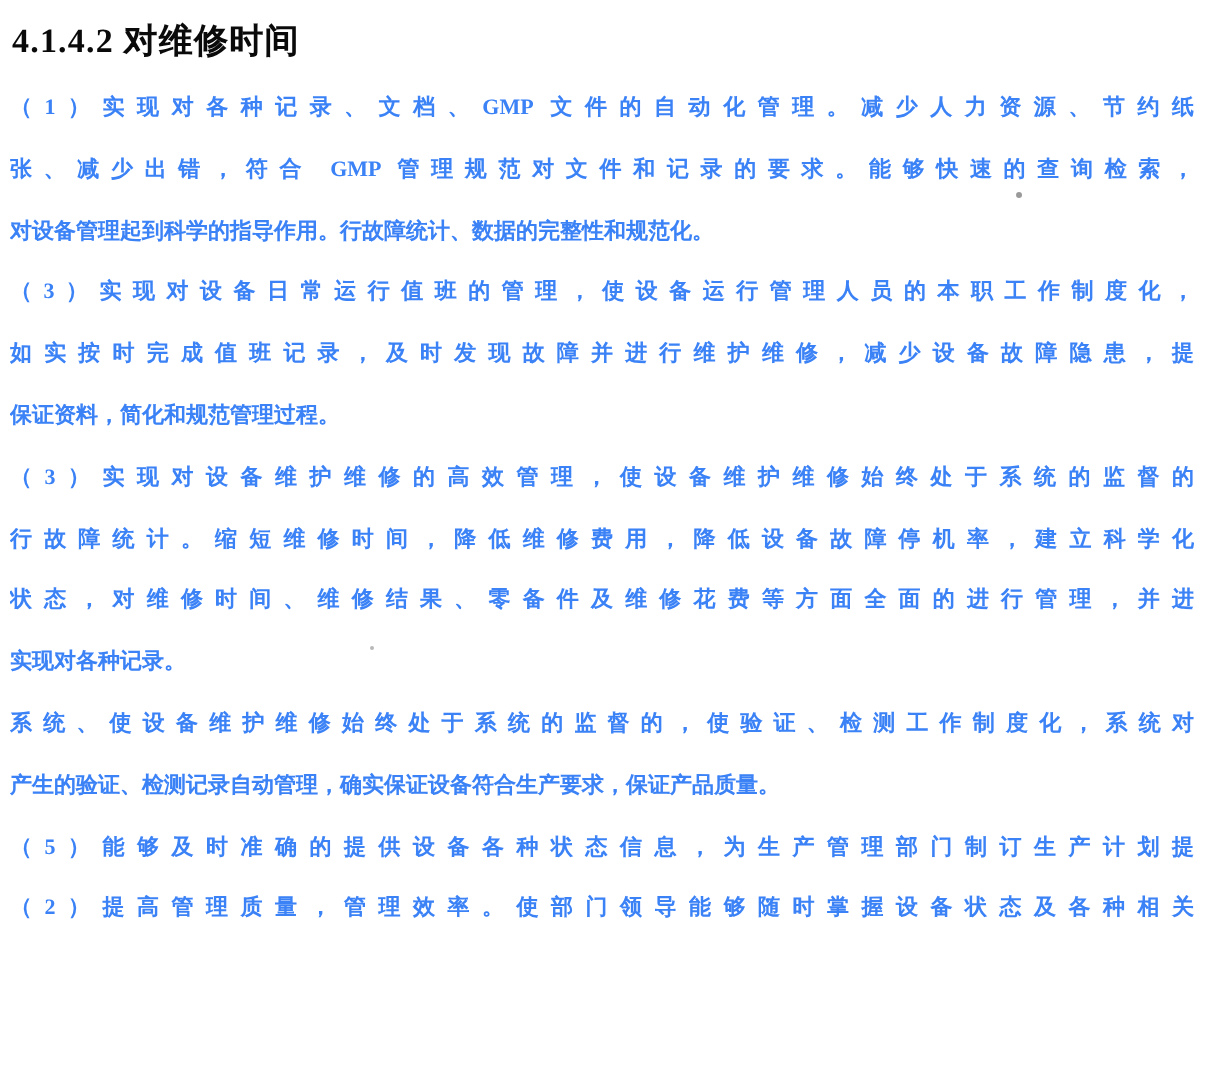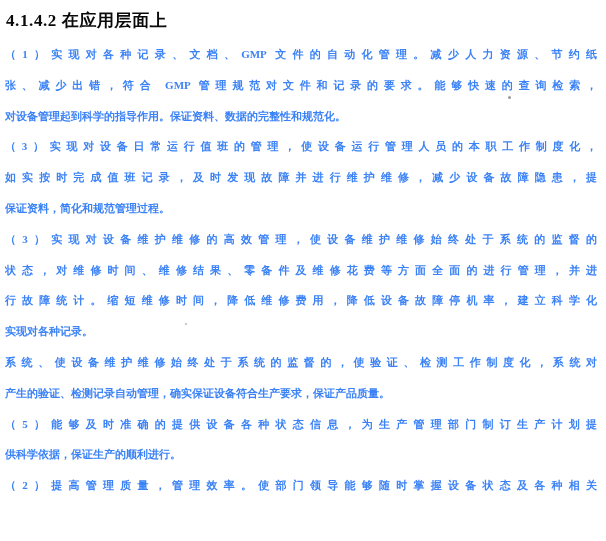--- a/index.html
+++ b/index.html
@@ -44,35 +44,34 @@
     background: #9a9a9a;
     border-radius: 50%;
   }
   .speck-1 { left: 508px; top: 96px;  width: 3px; height: 3px; }
   .speck-2 { left: 185px; top: 323px; width: 2px; height: 2px; opacity: .7; }
 </style>
 </head>
 <body>
 
 <div class="page">
-  <div class="heading">4.1.4.2 在应用层面上</div>
+  <div class="heading">4.1.4.2 对维修时间</div>
 
   <div class="body-text">
       <div class="pline">（1）实现对各种记录、文档、GMP 文件的自动化管理。减少人力资源、节约纸</div>
       <div class="pline">张、减少出错，符合 GMP 管理规范对文件和记录的要求。能够快速的查询检索，</div>
-      <div class="pline last">对设备管理起到科学的指导作用。保证资料、数据的完整性和规范化。</div>
+      <div class="pline last">对设备管理起到科学的指导作用。行故障统计、数据的完整性和规范化。</div>
       <div class="pline">（3）实现对设备日常运行值班的管理，使设备运行管理人员的本职工作制度化，</div>
       <div class="pline">如实按时完成值班记录，及时发现故障并进行维护维修，减少设备故障隐患，提</div>
       <div class="pline last">保证资料，简化和规范管理过程。</div>
       <div class="pline">（3）实现对设备维护维修的高效管理，使设备维护维修始终处于系统的监督的</div>
+      <div class="pline">行故障统计。缩短维修时间，降低维修费用，降低设备故障停机率，建立科学化</div>
       <div class="pline">状态，对维修时间、维修结果、零备件及维修花费等方面全面的进行管理，并进</div>
-      <div class="pline">行故障统计。缩短维修时间，降低维修费用，降低设备故障停机率，建立科学化</div>
       <div class="pline last">实现对各种记录。</div>
       <div class="pline">系统、使设备维护维修始终处于系统的监督的，使验证、检测工作制度化，系统对</div>
       <div class="pline last">产生的验证、检测记录自动管理，确实保证设备符合生产要求，保证产品质量。</div>
       <div class="pline">（5）能够及时准确的提供设备各种状态信息，为生产管理部门制订生产计划提</div>
-      <div class="pline last">供科学依据，保证生产的顺利进行。</div>
       <div class="pline">（2）提高管理质量，管理效率。使部门领导能够随时掌握设备状态及各种相关</div>
     </div>
 
   <div class="speck speck-1"></div>
   <div class="speck speck-2"></div>
 </div>
 
 </body></html>

